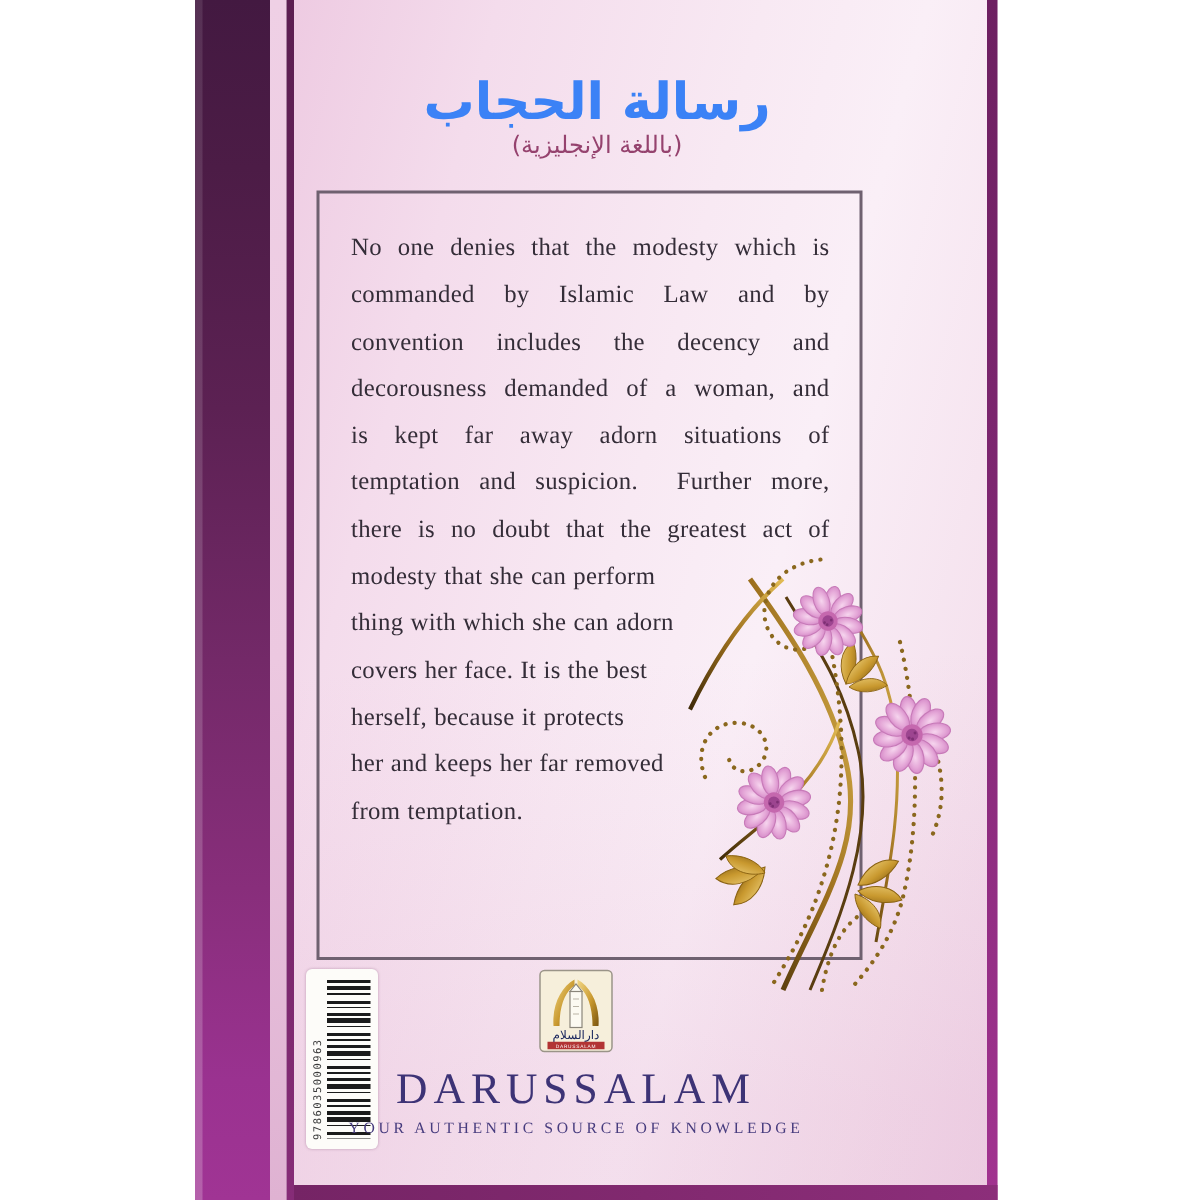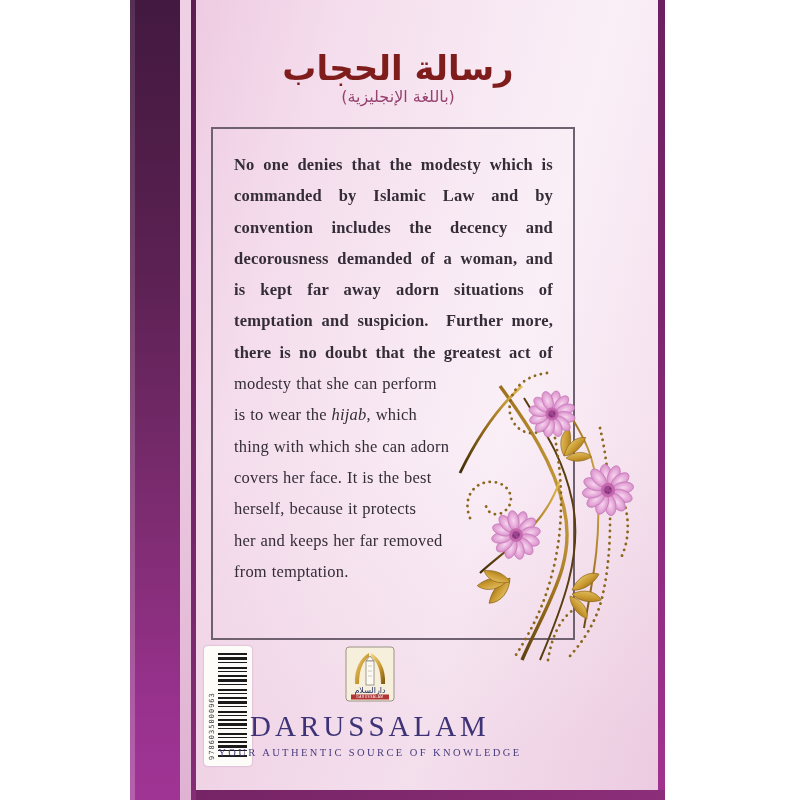--- a/index.html
+++ b/index.html
@@ -22,51 +22,51 @@
       linear-gradient(178deg, rgba(255,255,255,0) 55%, rgba(214,148,190,.18) 92%),
       linear-gradient(105deg,#eecbe2 0%,#f4dcec 20%,#f8e9f3 46%,#faeff7 62%,#f5e2ee 84%,#f0d6e8 100%);}
   .cover-right-edge{position:absolute;right:0;top:0;width:7px;height:800px;
     background:linear-gradient(to bottom,#6d2061 0%,#7d2670 40%,#952f86 80%,#a23390 100%);}
   .cover-bottom-band{position:absolute;left:0;right:0;bottom:0;height:10px;
     background:linear-gradient(to right,#752465 0%,#81296f 50%,#8c2e7a 100%);}
 
   
   .title-block{position:absolute;left:208px;top:50px;width:380px;text-align:center;}
   .arabic-title{font-family:"DejaVu Sans",sans-serif;font-weight:bold;font-size:34px;
-    color:#7f1d1d;line-height:1.1;direction:rtl;}
+    color:#3b82f6;line-height:1.1;direction:rtl;}
   .arabic-subtitle{font-family:"DejaVu Sans",sans-serif;font-size:16px;color:#95426e;
     margin-top:0;direction:rtl;}
 
   
   .text-frame{position:absolute;left:211px;top:127px;width:364px;height:513px;
     border:2px solid #6f6170;box-sizing:border-box;padding:20px 20px 0 21px;}
   .line{height:31.3px;line-height:31.3px;overflow:hidden;
     font-size:16.5px;color:#342d38;letter-spacing:.2px;word-spacing:.5px;
     text-align:left;white-space:nowrap;}
-  .line.justify{text-align:justify;white-space:normal;font-weight:bold;}
+  .line.justify{text-align:justify;white-space:normal;}
   .line.justify::after{content:"";display:inline-block;width:100%;height:0;}
   .line em{font-style:italic;}
 
   
   .flower{position:absolute;left:452px;top:368px;width:212px;height:296px;z-index:5;}
 
   
   .barcode{position:absolute;left:204px;top:646px;width:48px;height:120px;
     background:#fdfcf9;border-radius:4px;box-shadow:0 0 2px rgba(90,40,80,.35);}
   .bars{position:absolute;left:14px;right:5px;top:7px;bottom:7px;
     background:repeating-linear-gradient(to bottom,
       #1b1b1b 0 2px,#fdfcf9 2px 4px,#1b1b1b 4px 7px,#fdfcf9 7px 9px,
       #1b1b1b 9px 10px,#fdfcf9 10px 14px,#1b1b1b 14px 16px,#fdfcf9 16px 18px,
       #1b1b1b 18px 19px,#fdfcf9 19px 22px);}
   .barcode-num{position:absolute;left:4px;top:114px;transform:rotate(-90deg);
     transform-origin:0 0;font-family:"DejaVu Sans Mono",monospace;font-size:7px;
     letter-spacing:1px;color:#3a3a3a;white-space:nowrap;}
 
   
-  .bottom-block{position:absolute;left:181px;top:646px;width:378px;text-align:center;}
+  .bottom-block{position:absolute;left:195px;top:646px;width:378px;text-align:center;}
   .logo{display:block;margin:0 auto;width:50px;height:60px;}
   .publisher-name{margin-top:4px;font-family:"Liberation Serif",serif;font-size:29px;
     letter-spacing:4px;color:#3d3376;}
   .publisher-tagline{margin-top:4px;font-family:"Liberation Serif",serif;font-size:10.5px;
     letter-spacing:2.4px;color:#473c7e;}
 </style>
 </head>
 <body>
 
 <div class="stage">
@@ -91,21 +91,20 @@
   <div class="text-frame">
     <div>
         <div class="line justify">No one denies that the modesty which is</div>
         <div class="line justify">commanded by Islamic Law and by</div>
         <div class="line justify">convention includes the decency and</div>
         <div class="line justify">decorousness demanded of a woman, and</div>
         <div class="line justify">is kept far away adorn situations of</div>
         <div class="line justify">temptation and suspicion.&nbsp; Further more,</div>
         <div class="line justify">there is no doubt that the greatest act of</div>
         <div class="line">modesty that she can perform</div>
-        <div class="line">is to wear the <em>hijab</em>, which</div>
         <div class="line">thing with which she can adorn</div>
         <div class="line">covers her face. It is the best</div>
         <div class="line">herself, because it protects</div>
         <div class="line">her and keeps her far removed</div>
         <div class="line">from temptation.</div>
       </div>
   </div>
 
   <svg class="flower" viewBox="0 0 212 296">
     <defs>

